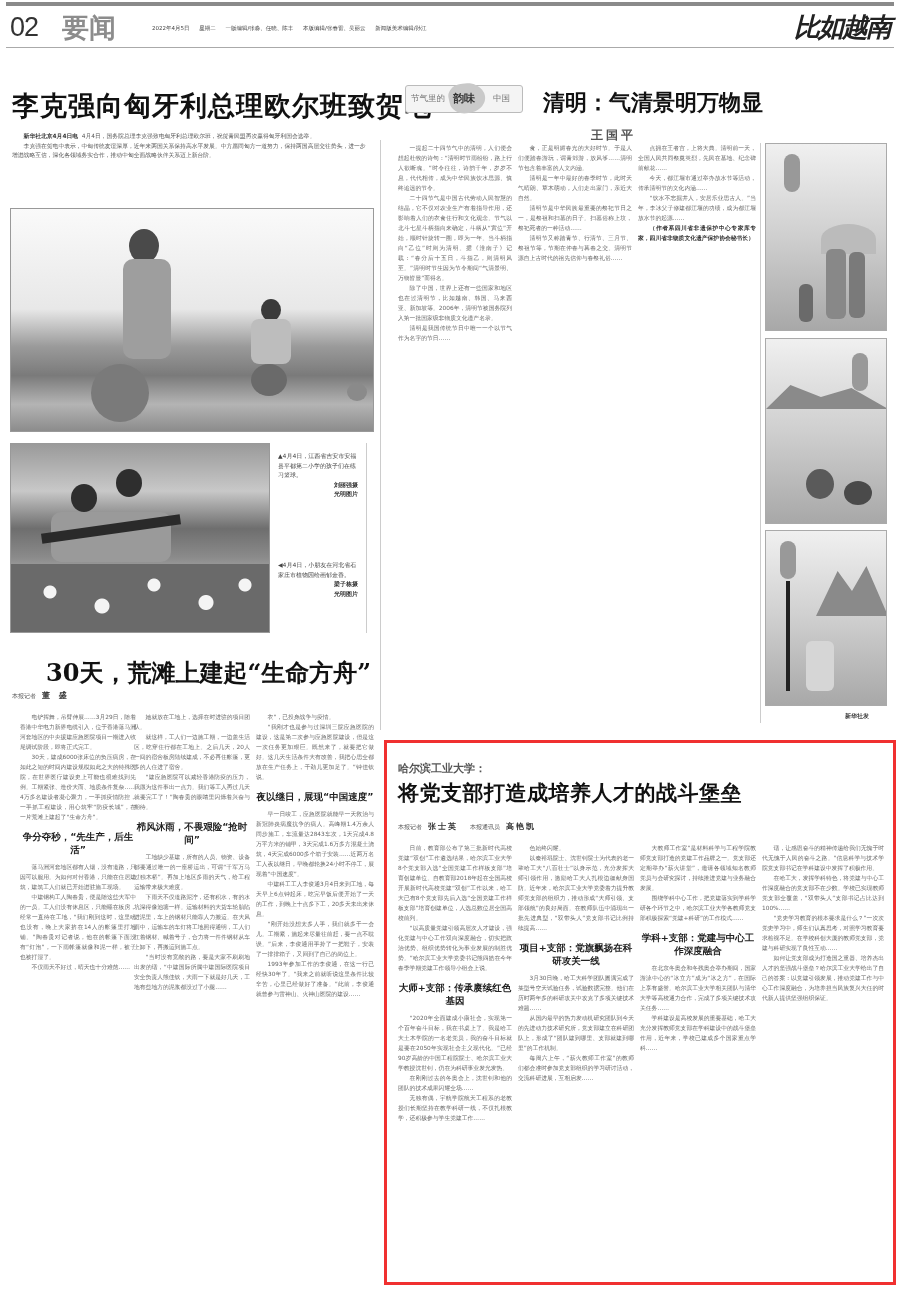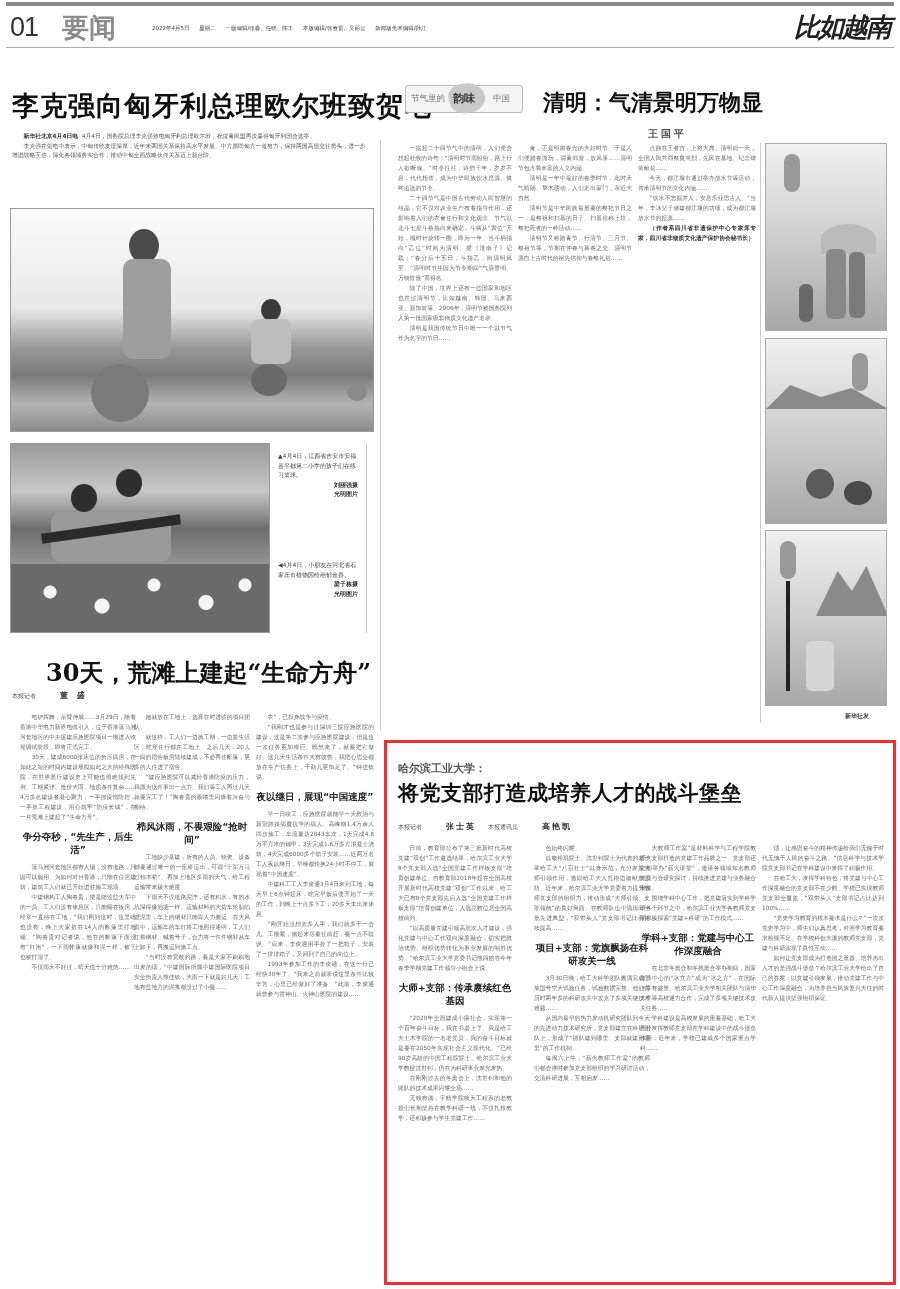--- a/index.html
+++ b/index.html
@@ -32,54 +32,54 @@
   .ph-shape { position: absolute; border-radius: 50%; }
 
   .caption { position: absolute; font-size: 6px; line-height: 9.5px; color: #444; font-family: "DejaVu Sans", sans-serif; }
   .caption .credit { text-align: right; display: block; font-weight: bold; color: #333; }
 
   .col-rule { position: absolute; width: 1px; background: #ccc; }
 
   
   .a2-title { position: absolute; left: 12px; top: 657px; font-size: 24px; white-space: nowrap; margin-left: 34px; }
   .byline { position: absolute; font-size: 6px; color: #555; font-family: "DejaVu Sans", sans-serif; white-space: nowrap; }
-  .byline b { font-size: 8px; color: #333; margin-left: 24px; letter-spacing: 3px; }
+  .byline b { font-size: 8px; color: #333; margin-left: 6px; letter-spacing: 3px; }
 
   .col { position: absolute; font-size: 5.8px; line-height: 10px; color: #666; font-family: "DejaVu Sans", sans-serif; overflow: hidden; text-align: justify; }
   .col p { text-indent: 2em; }
   .subhead { font-family: "DejaVu Sans", sans-serif; font-weight: bold; color: #222; font-size: 9.5px; line-height: 13px; text-align: center; margin: 8px 0 6px; }
 
   
   .a3-kicker { position: absolute; left: 405px; top: 83px; width: 120px; height: 30px; }
   .kicker-box { position: absolute; left: 0; top: 2px; width: 118px; height: 28px; border: 1px solid #bbb; border-radius: 3px; background: #f4f4f4; }
   .kicker-text-l { position: absolute; left: 6px; top: 10px; font-size: 8.5px; color: #777; font-family: "DejaVu Sans", sans-serif; }
   .kicker-badge { position: absolute; left: 44px; top: 0; width: 36px; height: 30px; background: #c9c9c9; border-radius: 40% 60% 50% 50%; transform: rotate(-12deg); }
   .kicker-badge span { position: absolute; left: 4px; top: 7px; font-size: 11px; color: #333; font-weight: bold; font-family: "DejaVu Serif", serif; transform: rotate(12deg); white-space: nowrap; }
   .kicker-text-r { position: absolute; left: 88px; top: 10px; font-size: 8.5px; color: #777; font-family: "DejaVu Sans", sans-serif; }
   .a3-title { position: absolute; left: 543px; top: 88px; font-size: 22px; white-space: nowrap; }
-  .a3-author { position: absolute; left: 648px; top: 127px; font-size: 10px; color: #555; font-weight: bold; font-family: "DejaVu Sans", sans-serif; letter-spacing: 3px; }
+  .a3-author { position: absolute; left: 591px; top: 127px; font-size: 12px; color: #555; font-weight: bold; font-family: "DejaVu Sans", sans-serif; letter-spacing: 3px; }
   .a3-note { font-weight: bold; color: #333; }
 
   .illus { position: absolute; border: 1px solid #aaa; background: linear-gradient(180deg, #f0f0f0 0%, #cfcfcf 50%, #a8a8a8 100%); overflow: hidden; }
   .illus .sign { position: absolute; width: 16px; height: 38px; background: #999; border-radius: 8px; }
   .illus-credit { position: absolute; left: 845px; top: 712px; font-size: 6px; color: #444; font-weight: bold; font-family: "DejaVu Sans", sans-serif; }
 
   
   .highlight-box { position: absolute; left: 384px; top: 740px; width: 512px; height: 545px; border: 3px solid #f03030; }
   .a4-kicker { position: absolute; left: 398px; top: 761px; font-size: 11px; color: #555; font-family: "DejaVu Sans", sans-serif; font-weight: bold; text-align: center; }
   .a4-title { position: absolute; left: 398px; top: 779px; font-size: 21px; white-space: nowrap; letter-spacing: 0.5px; text-align: right; }
   .a4-byline { left: 398px; top: 821px; }
   .a4-byline b { letter-spacing: 2px; }
 </style>
 </head>
 <body>
 
 <div class="top-rule"></div>
 <div class="masthead">
-  <span class="page-num">01</span>
+  <span class="page-num">02</span>
   <span class="section-name">要闻</span>
   <div class="meta-line">
     <span>2022年4月5日</span>
     <span>星期二</span>
     <span>一版编辑/张淼、任晓、陈丰</span>
     <span>本版编辑/张春雷、吴丽云</span>
     <span>新闻版美术编辑/孙江</span>
   </div>
   <span class="logo">比如越南</span>
 </div>
@@ -215,21 +215,21 @@
 </div>
 
 <div class="col" style="left:398px;top:843px;width:114px;height:430px;">
   <p>日前，教育部公布了第三批新时代高校党建“双创”工作遴选结果，哈尔滨工业大学8个党支部入选“全国党建工作样板支部”培育创建单位。自教育部2018年起在全国高校开展新时代高校党建“双创”工作以来，哈工大已有8个党支部先后入选“全国党建工作样板支部”培育创建单位，人选总数位居全国高校前列。</p>
   <p>“以高质量党建引领高层次人才建设，强化党建与中心工作双向深度融合，切实把政治优势、组织优势转化为事业发展的制胜优势。”哈尔滨工业大学党委书记熊四皓在今年春季学期党建工作领导小组会上说。</p>
   <div class="subhead">大师+支部：传承赓续红色基因</div>
   <p>“2020年全面建成小康社会，实现第一个百年奋斗目标，我在书桌上了。我是哈工大土木学院的一名老党员，我的奋斗目标就是要在2050年实现社会主义现代化。”已经90岁高龄的中国工程院院士、哈尔滨工业大学教授沈世钊，仍在为科研事业发光发热。</p>
   <p>在刚刚过去的冬奥会上，沈世钊和他的团队的技术成果闪耀全场……</p>
   <p>无独有偶，宇航学院航天工程系的老教授们长期坚持在教学科研一线，不仅扎根教学，还积极参与学生党建工作……</p>
 </div>
-<div class="col" style="left:534px;top:843px;width:116px;height:430px;">
+<div class="col" style="left:518px;top:843px;width:116px;height:430px;">
   <p>色始终闪耀。</p>
   <p>以秦裕琨院士、沈世钊院士为代表的老一辈哈工大“八百壮士”以身示范，充分发挥大师引领作用，激励哈工大人扎根边疆献身国防。近年来，哈尔滨工业大学党委着力提升教师党支部的组织力，推动形成“大师引领、支部领航”的良好局面。在教师队伍中涌现出一批先进典型，“双带头人”党支部书记比例持续提高……</p>
   <div class="subhead">项目+支部：党旗飘扬在科研攻关一线</div>
   <p>3月30日晚，哈工大科学团队圆满完成了某型号空天试验任务，试验数据完整。他们在历时两年多的科研攻关中攻克了多项关键技术难题……</p>
   <p>从国内最早的热力发动机研究团队到今天的先进动力技术研究所，党支部建立在科研团队上，形成了“团队建到哪里、支部就建到哪里”的工作机制。</p>
   <p>每周六上午，“薪火教师工作室”的教师们都会准时参加党支部组织的学习研讨活动，交流科研进展，互相启发……</p>
 </div>
 <div class="col" style="left:640px;top:843px;width:116px;height:430px;">
   <p>大教师工作室”是材料科学与工程学院教师党支部打造的党建工作品牌之一。党支部还定期举办“薪火讲堂”，邀请各领域知名教师党员与会研究探讨，持续推进党建与业务融合发展。</p>
   <p>围绕学科中心工作，把党建落实到学科学研各个环节之中，哈尔滨工业大学各教师党支部积极探索“党建+科研”的工作模式……</p>

